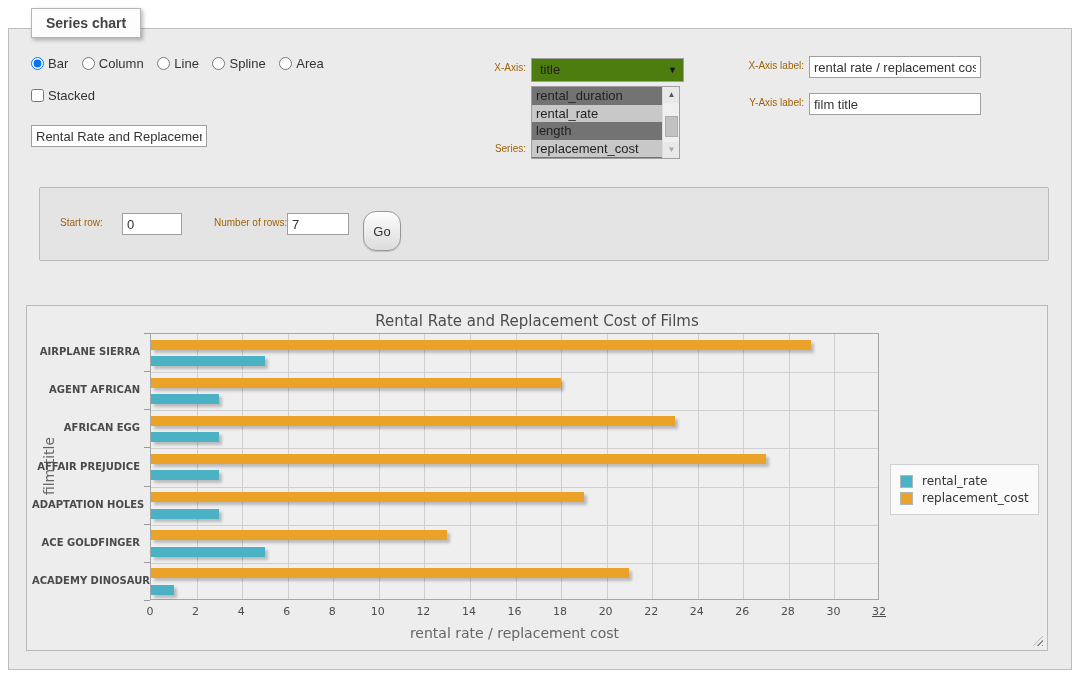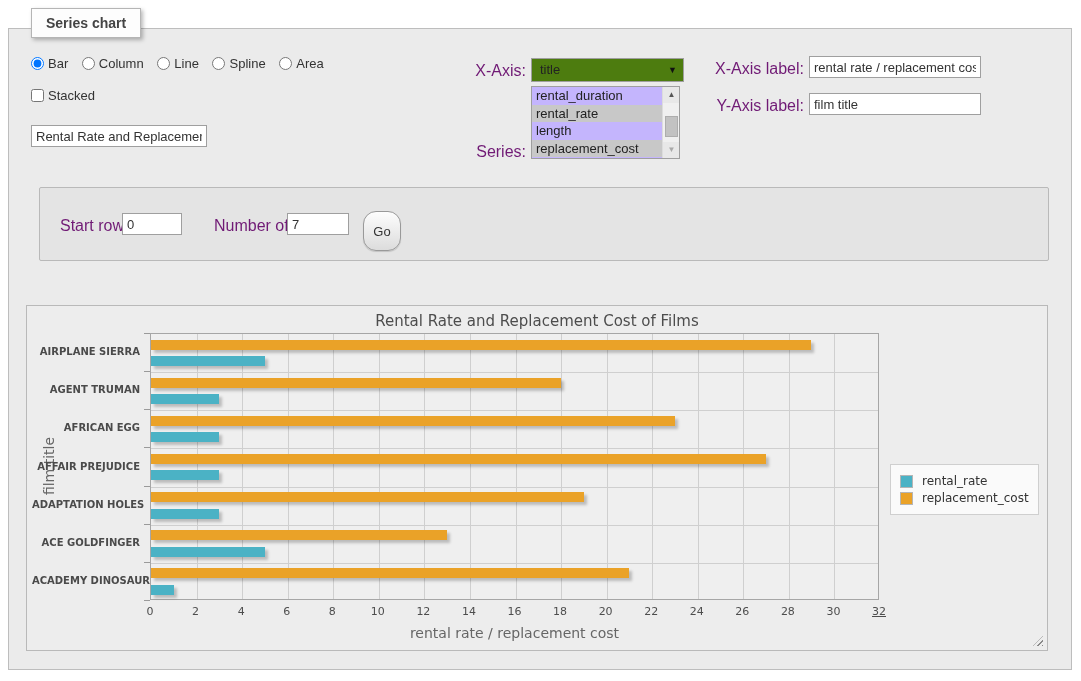--- a/index.html
+++ b/index.html
@@ -7,35 +7,35 @@
   body { position:relative; overflow:hidden; }
 
   
   .panel { position:absolute; left:8px; top:28px; width:1064px; height:642px;
            background:#ebebeb; border:1px solid #bdbdbd; }
   .panel-legend { position:absolute; left:22px; top:-21px; background:#fdfdfd;
            border:1px solid #b5b5b5; padding:6px 14px; font-size:14px; font-weight:bold;
            color:#444; box-shadow:2px 2px 4px rgba(0,0,0,0.28); }
 
   
-  .lbl { position:absolute; font-size:16px; color:#701a75; }
+  .lbl { position:absolute; font-size:10px; color:#a16207; }
   .lbl-r { text-align:right; }
   .radio-row { position:absolute; left:22px; top:27px; font-size:13px; color:#333; }
   .radio-row label { margin-right:10px; }
   .radio-row input, .chk-row input { vertical-align:-2px; margin-right:4px; }
   .chk-row { position:absolute; left:22px; top:59px; font-size:13px; color:#333; }
   .txt { position:absolute; height:22px; border:1px solid #9f9f9f; background:#fff;
          font-size:13px; color:#333; padding:2px 4px; font-family:"Liberation Sans", sans-serif; }
 
   .combo { position:absolute; left:522px; top:29px; width:153px; height:24px; background:#4d7c0f;
            border:1px solid #9f9f9f; font-size:13px; color:#222; line-height:22px;
            padding-left:8px; cursor:default; }
   .combo .arrow { position:absolute; right:6px; top:7px; font-size:9px; color:#111; line-height:9px; }
 
-  .listbox { position:absolute; left:522px; top:57px; width:149px; height:73px; background:#c4b5fd;
+  .listbox { position:absolute; left:522px; top:57px; width:149px; height:73px; background:#737373;
              border:1px solid #9f9f9f; overflow:hidden; font-size:13px; color:#222; }
   .listbox .opts { position:absolute; left:0; top:0; right:17px; bottom:0; }
   .listbox .opt { height:17.5px; line-height:17px; padding-left:4px; white-space:nowrap; }
   .listbox .opt.sel { background:#c8c8c8; }
   .sbar { position:absolute; right:0; top:0; width:17px; bottom:0; background:#f0f0f0; border-left:1px solid #dcdcdc; }
   .sbtn { position:absolute; left:0; width:17px; height:16px; background:#e8e8e8; text-align:center;
           font-size:8px; line-height:16px; }
   .sbtn.up { top:0; color:#555; }
   .sbtn.down { bottom:0; color:#a9a9a9; }
   .sthumb { position:absolute; left:2px; width:13px; top:29px; height:21px; background:#c2c2c2; border:1px solid #adadad; }
@@ -167,21 +167,21 @@
         <div class="bar" style="left: 0px; top: 136.429px; width: 68.1159px; background: rgb(75, 178, 197);"></div>
         <div class="bar" style="left: 0px; top: 158.071px; width: 432.616px; background: rgb(234, 162, 40);"></div>
         <div class="bar" style="left: 0px; top: 174.571px; width: 68.1159px; background: rgb(75, 178, 197);"></div>
         <div class="bar" style="left: 0px; top: 196.214px; width: 295.928px; background: rgb(234, 162, 40);"></div>
         <div class="bar" style="left: 0px; top: 212.714px; width: 113.678px; background: rgb(75, 178, 197);"></div>
         <div class="bar" style="left: 0px; top: 234.357px; width: 478.178px; background: rgb(234, 162, 40);"></div>
         <div class="bar" style="left: 0px; top: 250.857px; width: 22.5534px; background: rgb(75, 178, 197);"></div>
       </div>
     <div>
         <div class="cat-label" style="right: 899px; top: 40.0714px; left: auto;">AIRPLANE SIERRA</div>
-        <div class="cat-label" style="right: 899px; top: 78.2143px; left: auto;">AGENT TRUMAN</div>
+        <div class="cat-label" style="right: 899px; top: 78.2143px; left: auto;">AGENT AFRICAN</div>
         <div class="cat-label" style="right: 899px; top: 116.357px; left: auto;">AFRICAN EGG</div>
         <div class="cat-label" style="right: 899px; top: 154.5px; left: auto;">AFFAIR PREJUDICE</div>
         <div class="cat-label" style="right: 899px; top: 192.643px; left: auto;">ADAPTATION HOLES</div>
         <div class="cat-label" style="right: 899px; top: 230.786px; left: auto;">ACE GOLDFINGER</div>
         <div class="cat-label" style="right: 899px; top: 268.929px; left: auto;">ACADEMY DINOSAUR</div>
       </div>
     <div class="xticks-wrap">
         <div class="xtick" style="left: 0px;">0</div>
         <div class="xtick" style="left: 45.5625px;">2</div>
         <div class="xtick" style="left: 91.125px;">4</div>

